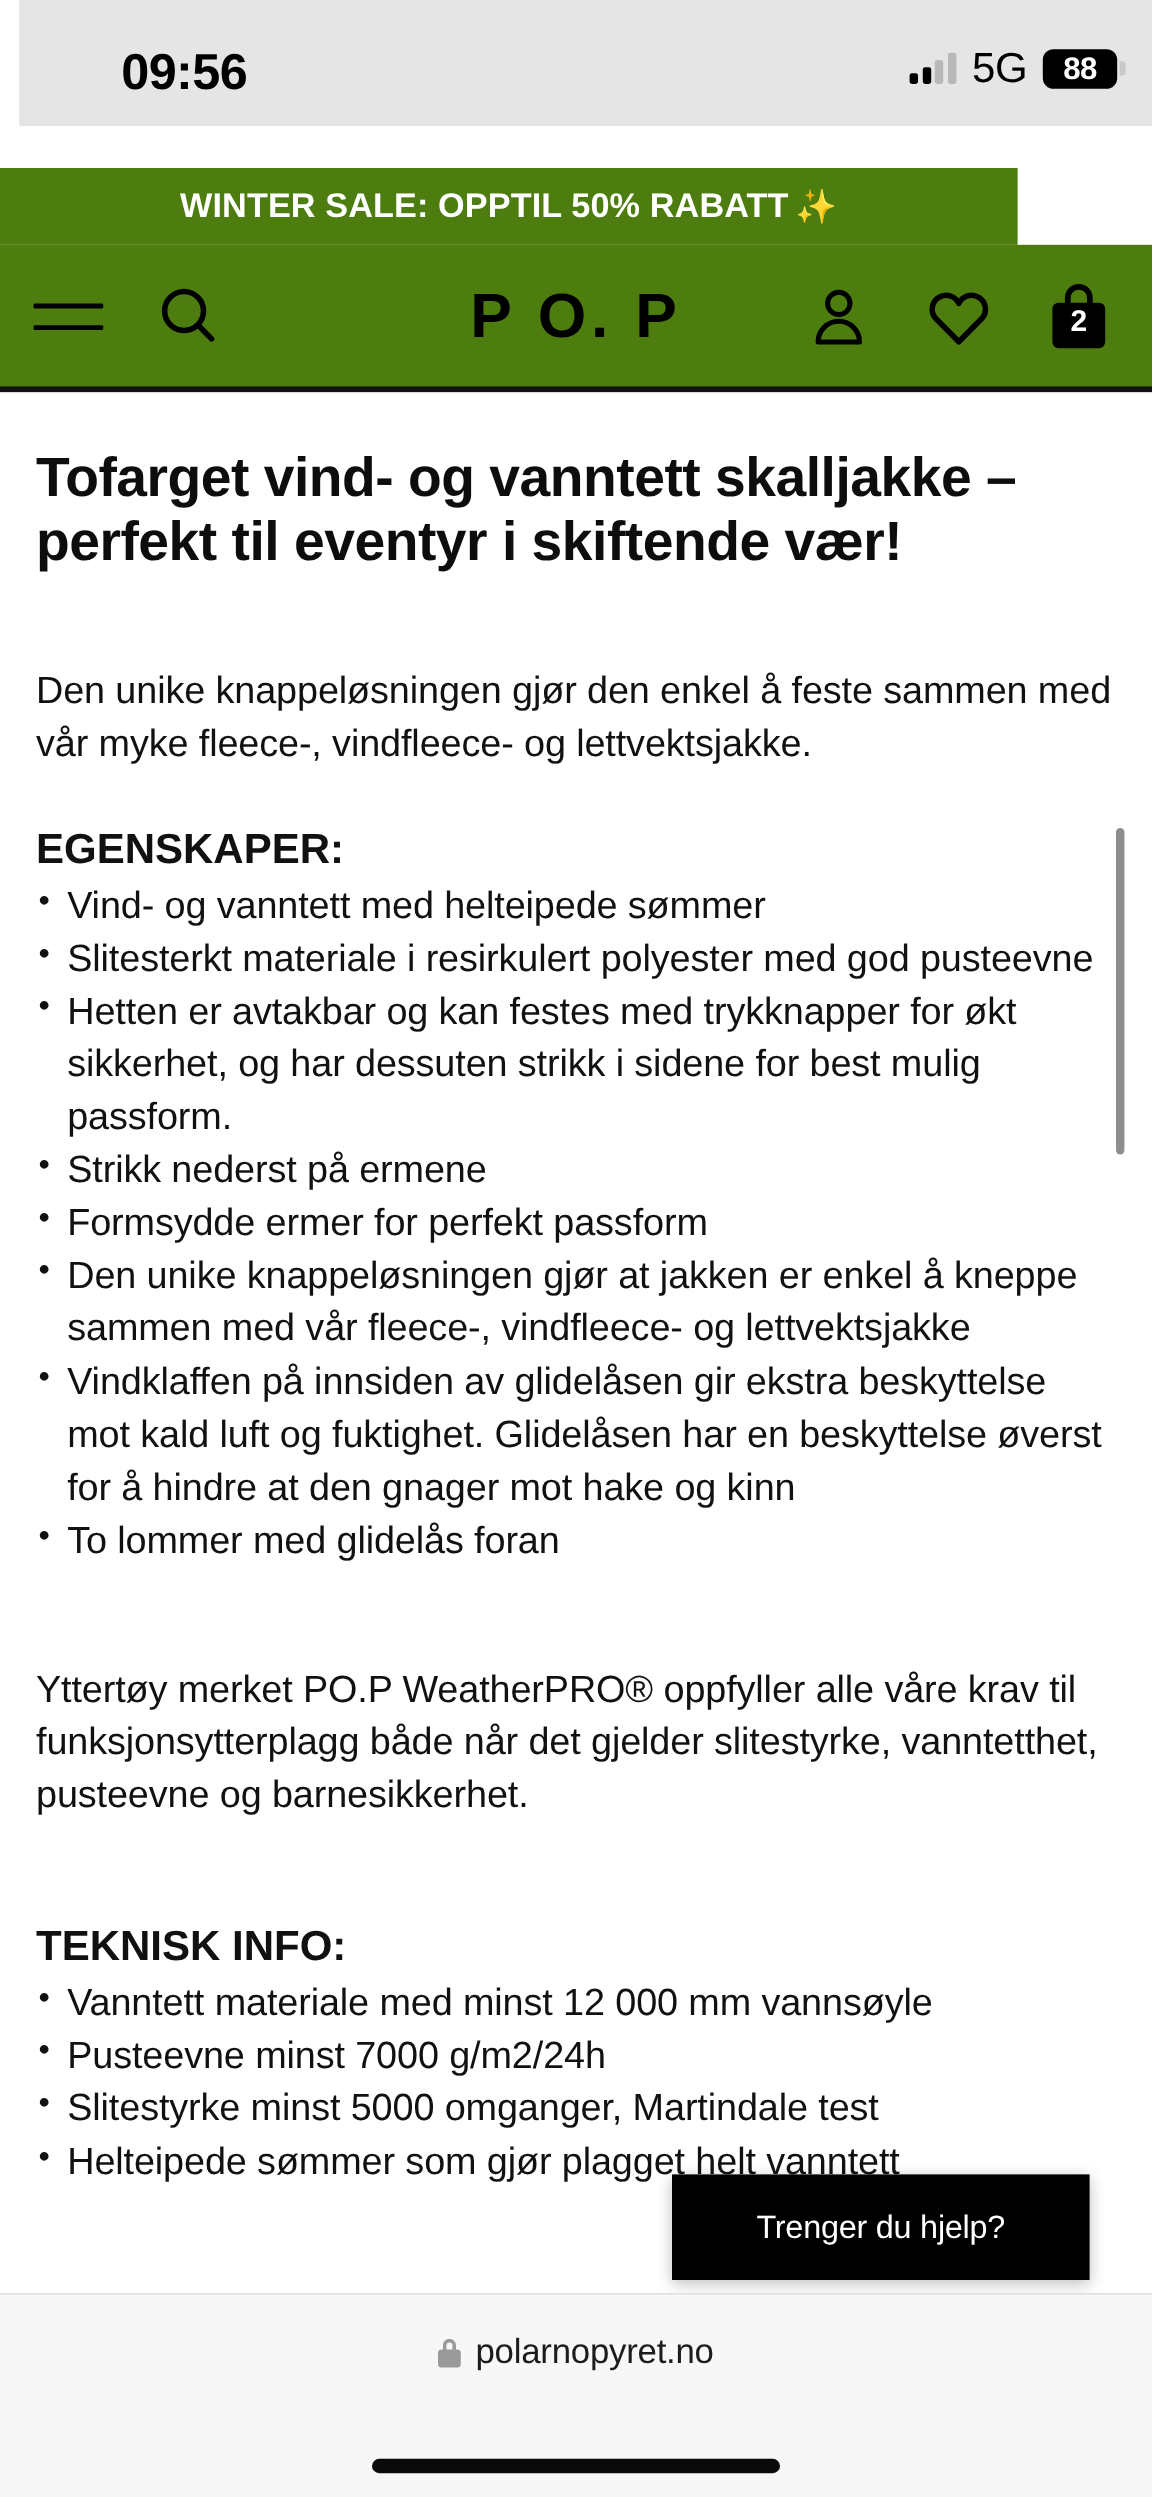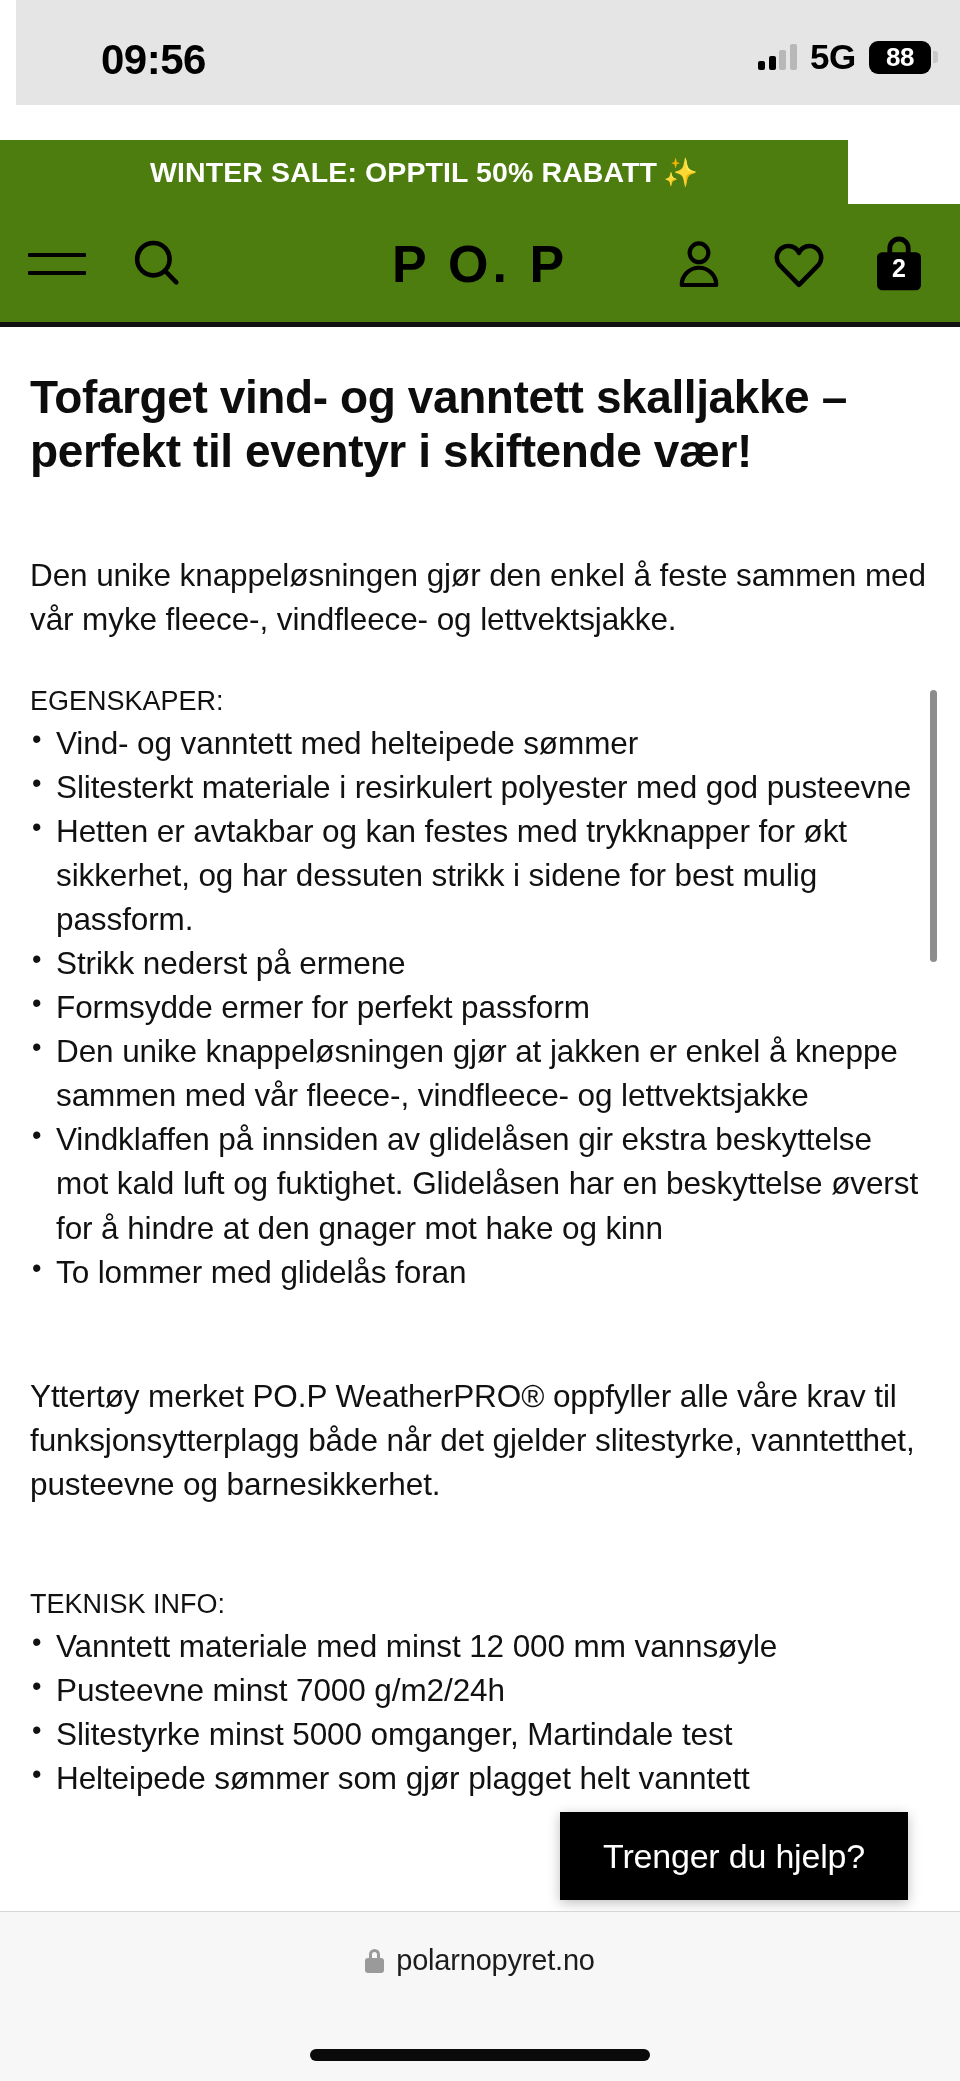--- a/index.html
+++ b/index.html
@@ -56,21 +56,21 @@
     border-radius: 2px;
     background: #000;
   }
   .signal i:nth-child(1) { height: 9px; }
   .signal i:nth-child(2) { height: 14px; }
   .signal i:nth-child(3) { height: 20px; background: #b8b8b8; }
   .signal i:nth-child(4) { height: 26px; background: #b8b8b8; }
 
   .net-label {
     font-size: 35px;
-    font-weight: 700;
+    font-weight: 400;
     color: #000;
     letter-spacing: -0.3px;
   }
 
   .battery-wrap {
     display: flex;
     align-items: center;
   }
   .battery {
     position: relative;
@@ -210,23 +210,23 @@
     line-height: 1.40;
     color: #111;
     font-weight: 500;
     letter-spacing: -0.1px;
   }
   .gap-lg { height: 74px; }
   .gap-md { height: 42px; }
   .gap-xl { height: 80px; }
 
   .feat-head {
-    font-size: 27px;
+    font-size: 35px;
     line-height: 1.40;
-    font-weight: 400;
+    font-weight: 700;
     color: #111;
   }
   .bullets { list-style: none; }
   .bullets li {
     font-size: 31.5px;
     line-height: 1.40;
     font-weight: 500;
     color: #111;
     position: relative;
     padding-left: 26px;
@@ -258,21 +258,21 @@
     width: 348px;
     height: 88px;
     background: #000000;
     display: flex;
     align-items: center;
     justify-content: center;
     box-shadow: 0 3px 12px rgba(0,0,0,0.25);
   }
   .chat-widget span {
     color: #ffffff;
-    font-size: 34px;
+    font-size: 27px;
     font-weight: 500;
     letter-spacing: -0.2px;
   }
 
   
   .browser-bar {
     position: absolute;
     left: 0; bottom: 0;
     width: 960px; height: 170px;
     background: #f7f7f7;

